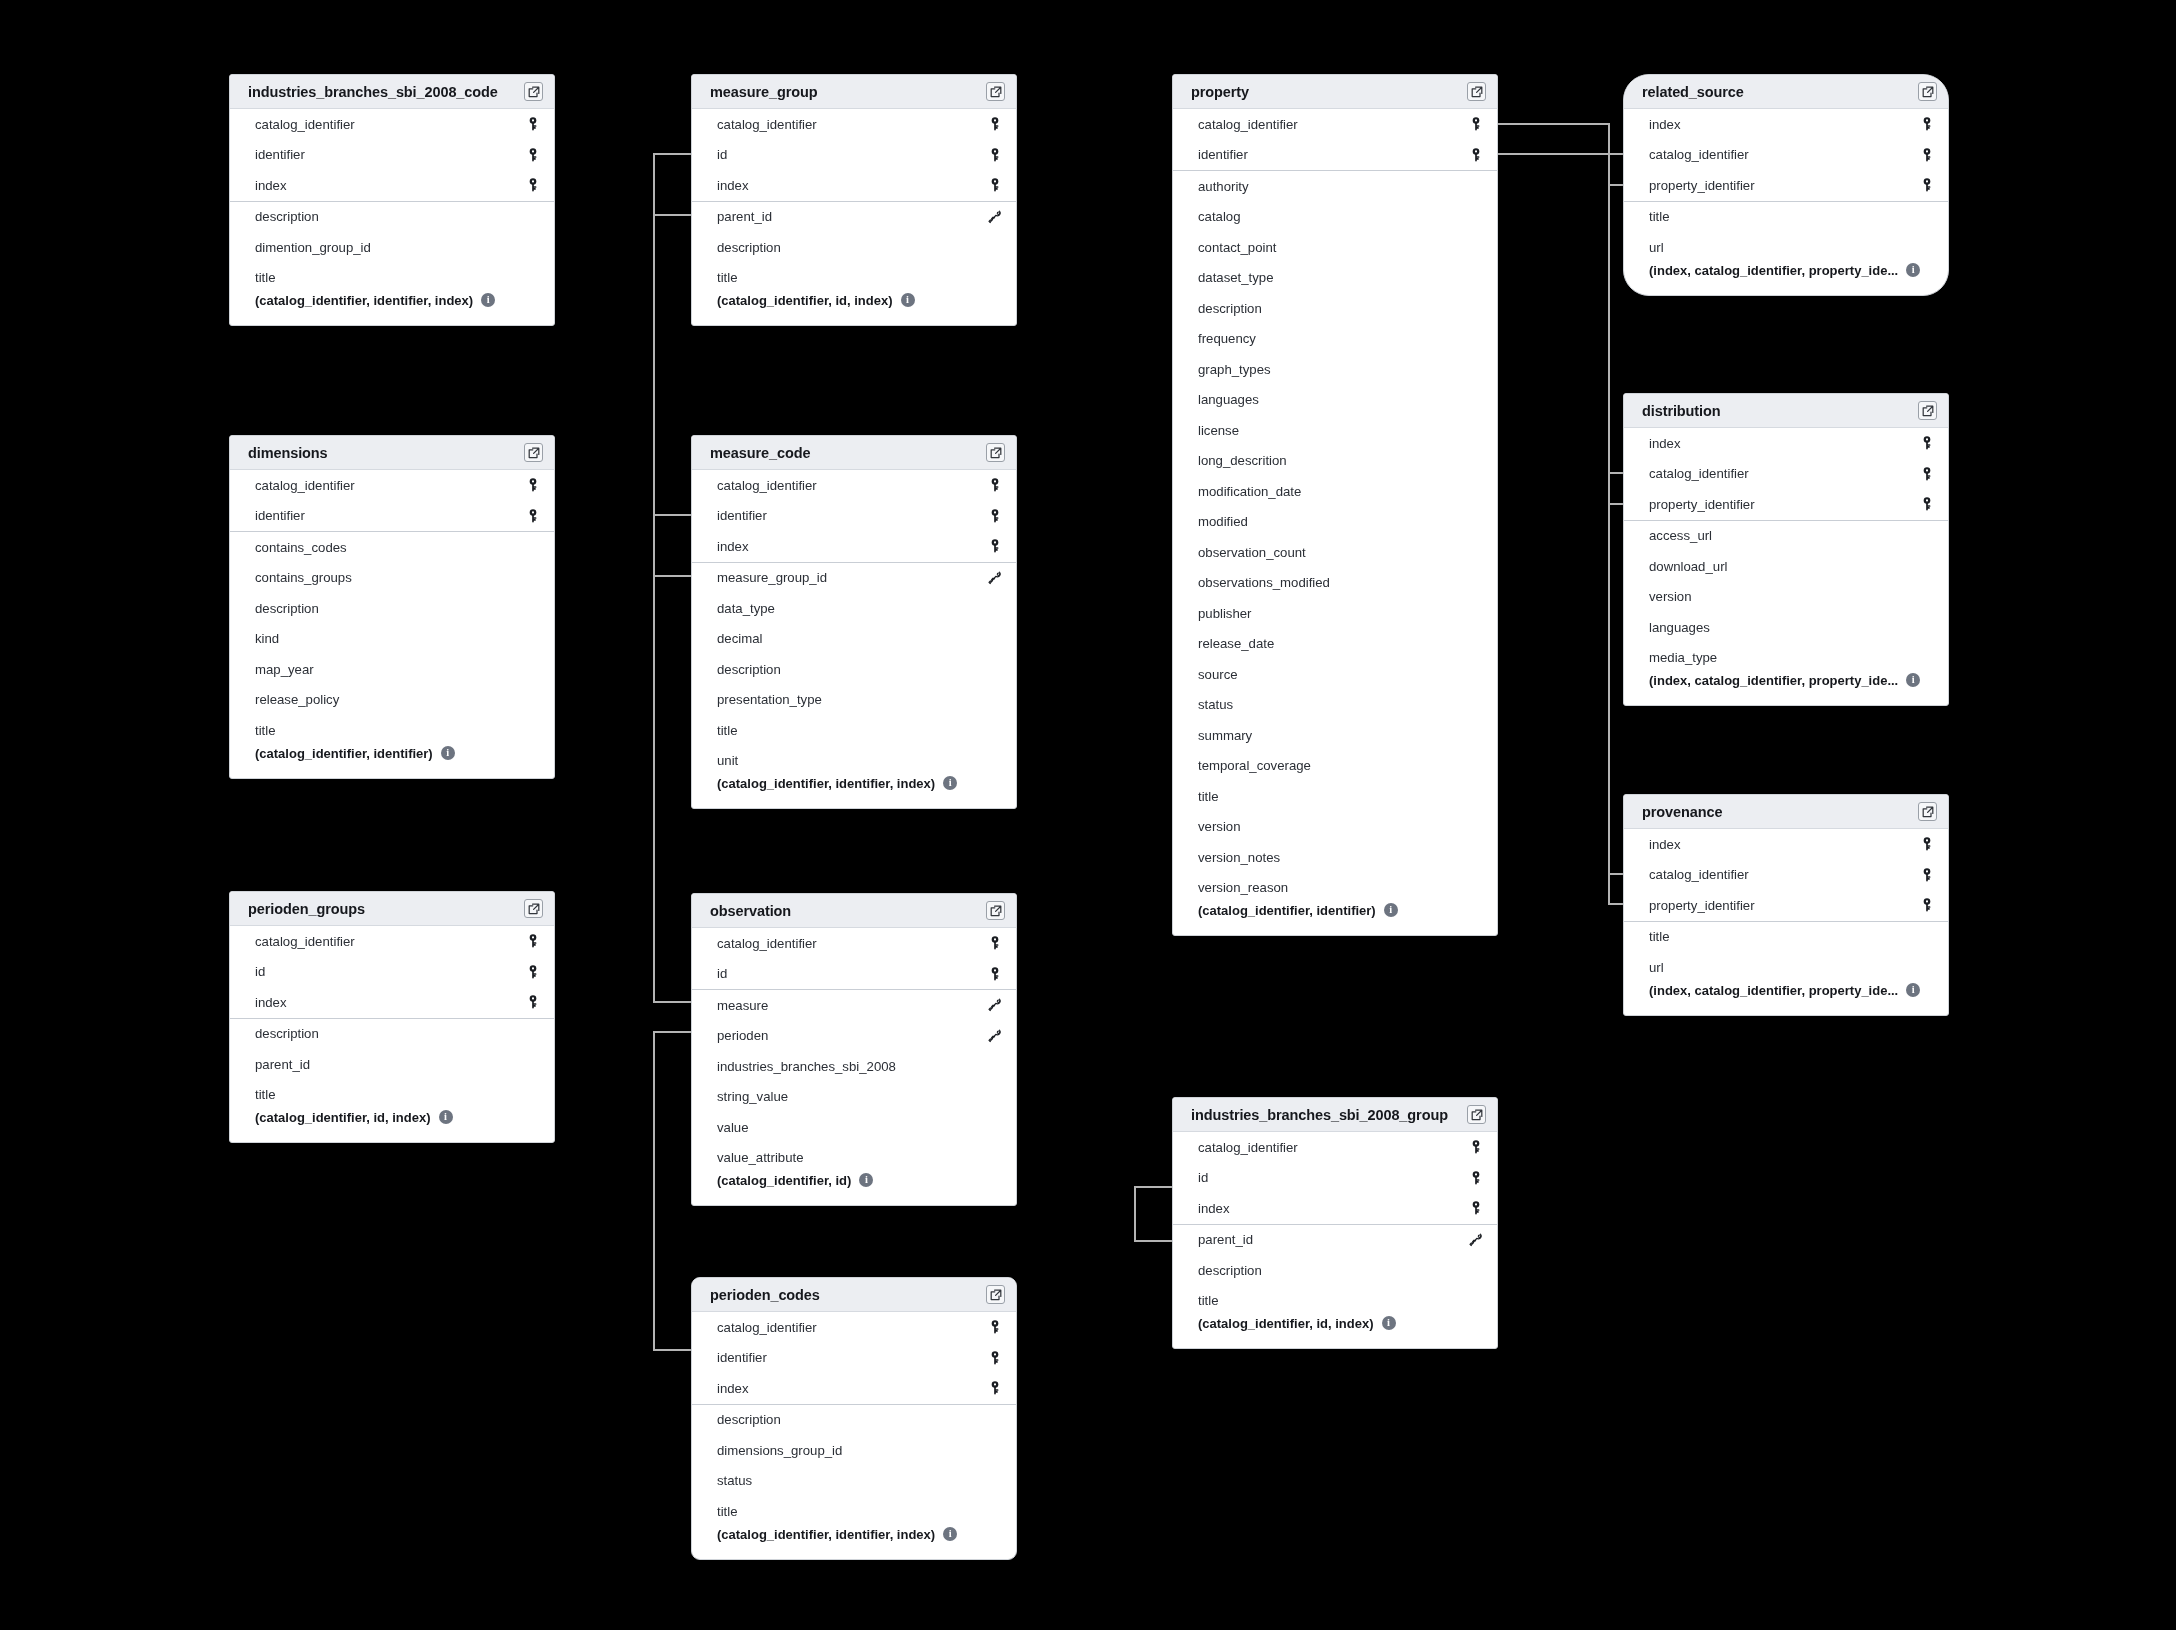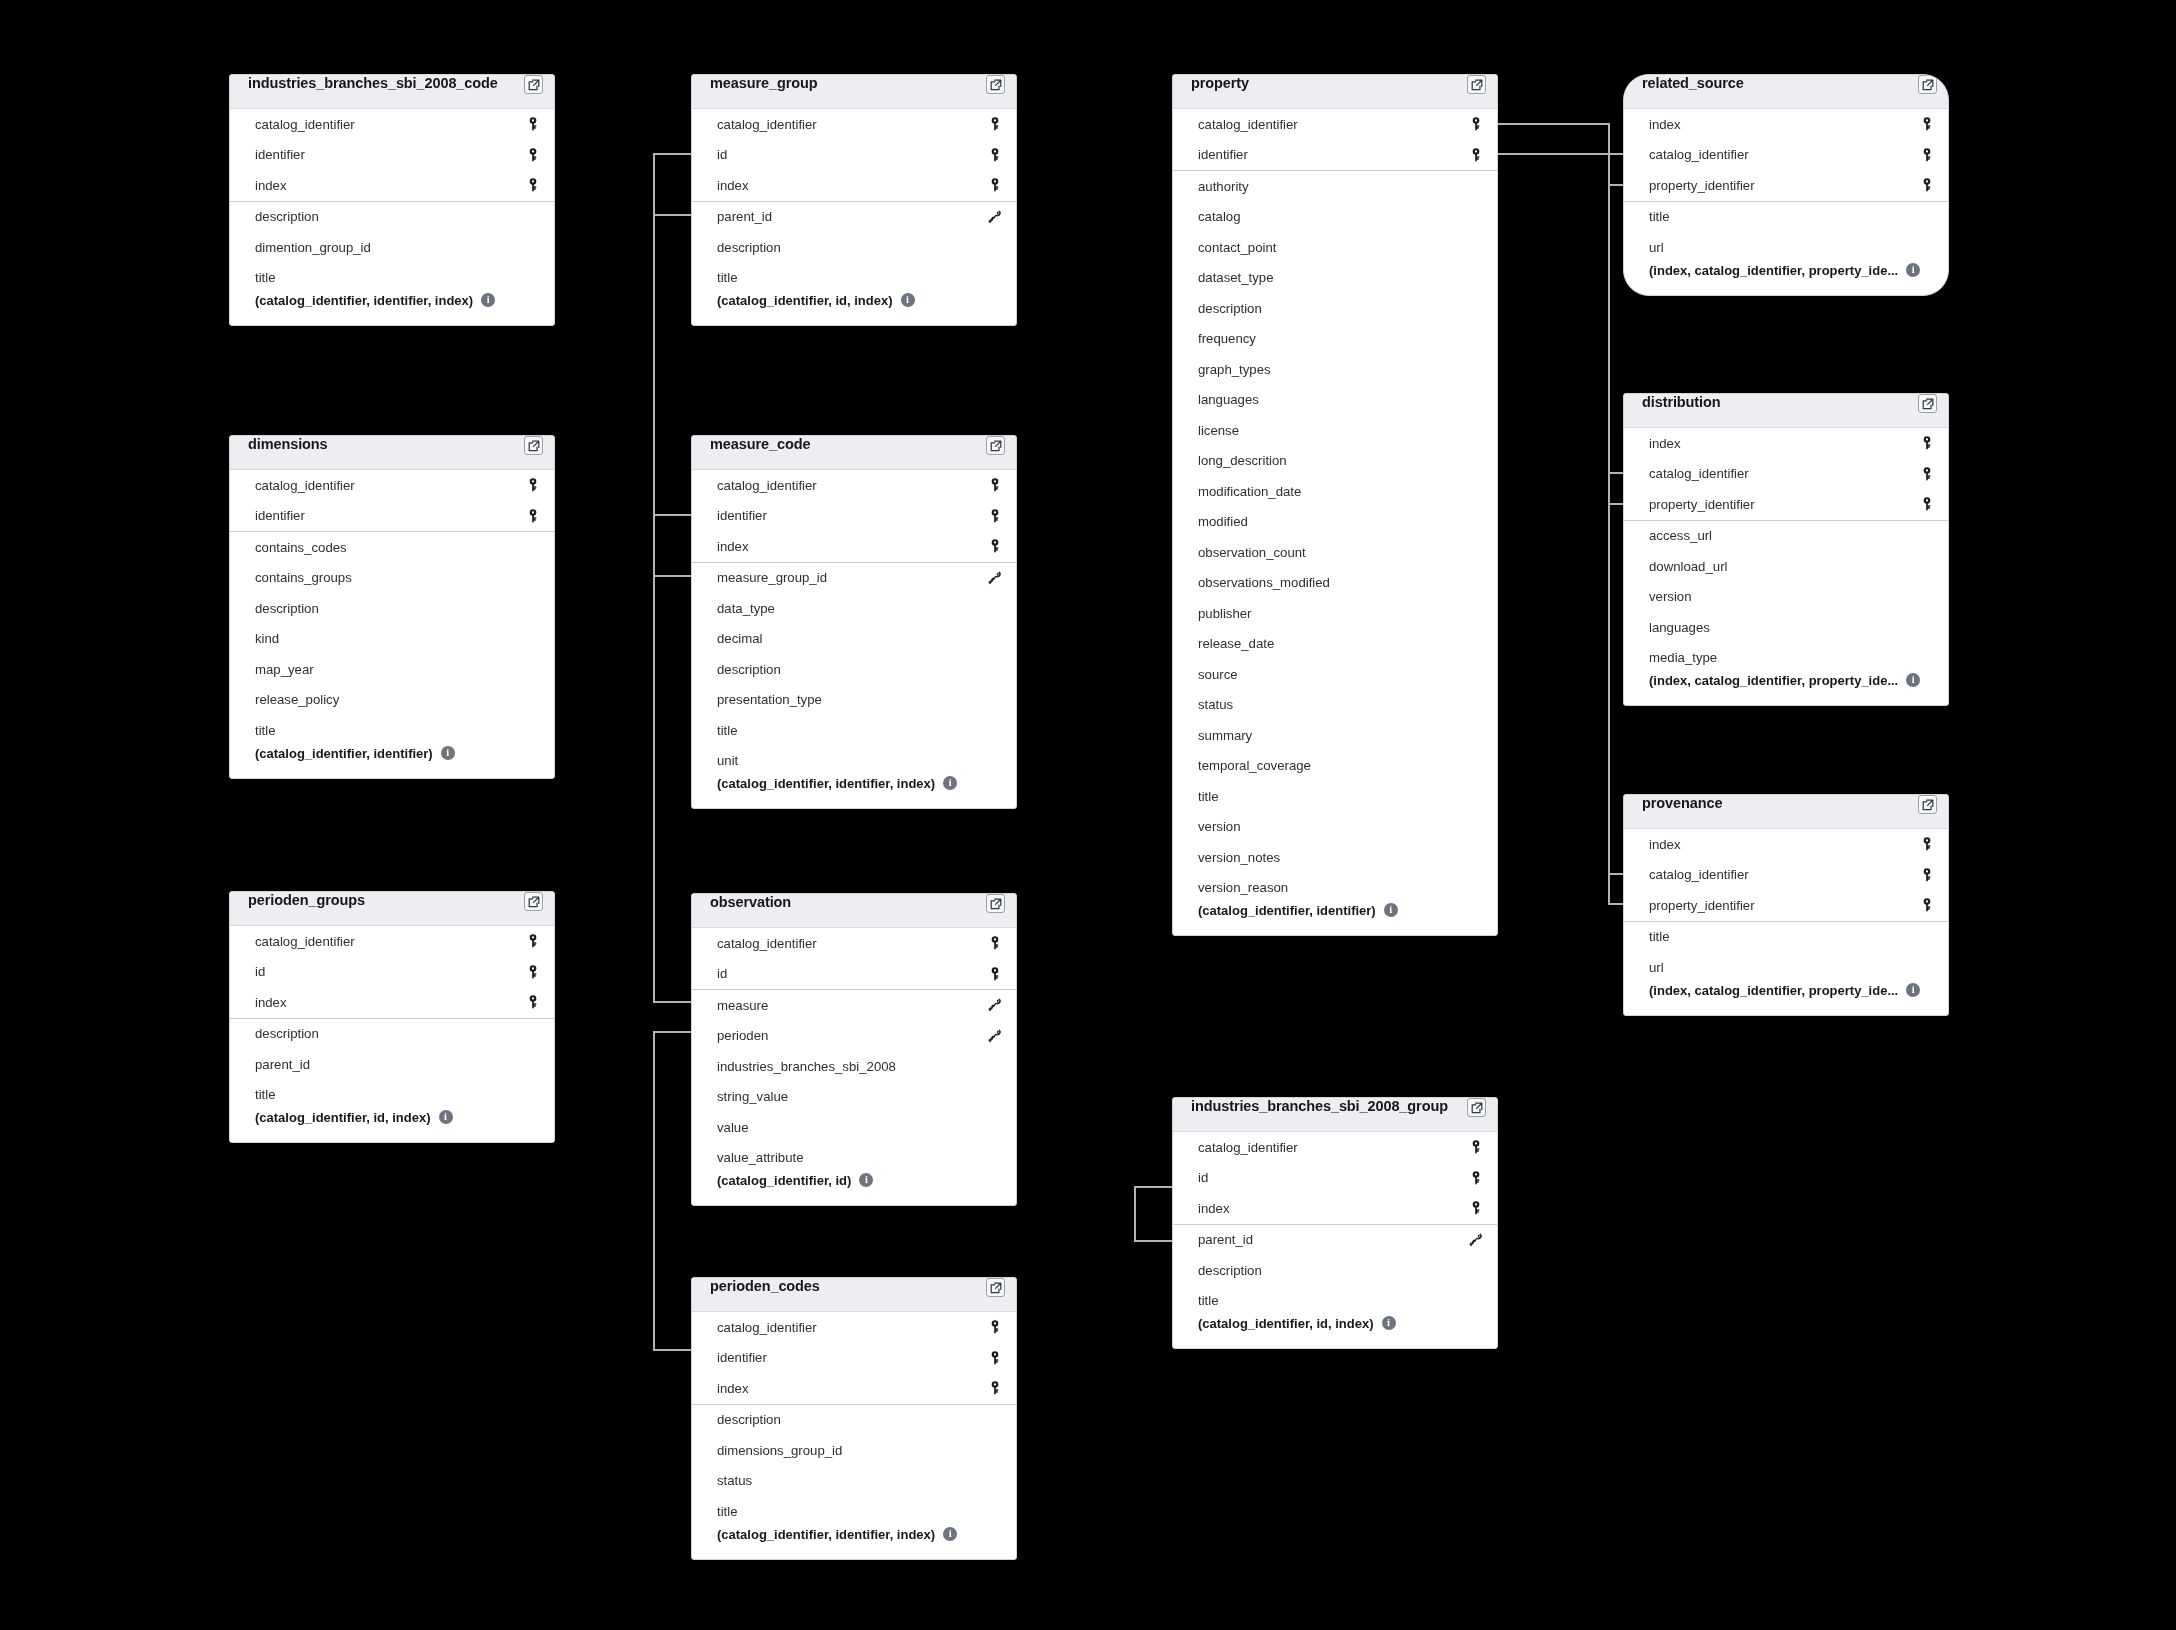--- a/index.html
+++ b/index.html
@@ -32,20 +32,21 @@
     border: 1px solid #cfd3d8;
     border-radius: 3px;
     box-shadow: 0 1px 2px rgba(0,0,0,0.28);
     overflow: hidden;
   }
   .tbl-header {
     background: #eceef2;
     border-bottom: 1px solid #d6dae0;
     height: 34px;
     display: flex;
+    align-items: center;
     justify-content: space-between;
     padding: 0 11px 0 18px;
   }
   .tbl-title {
     font-size: 14.5px;
     font-weight: bold;
     color: #16181d;
     letter-spacing: -0.1px;
     white-space: nowrap;
   }
@@ -977,21 +978,21 @@
         <div class="row">
           <span class="fname">title</span>
           <span class="keycell"></span>
         </div>
         <div class="footer-row">
           <span class="footer-text">(catalog_identifier, id, index)</span>
           <span class="info-icon">i</span>
         </div>
       </div>
     </div>
-    <div class="tbl" style="left: 691px; top: 1277px; width: 326px;">
+    <div class="tbl" style="left: 691px; top: 1277px; width: 326px; border-radius: 9px;">
       <div class="tbl-header">
         <div class="tbl-title">perioden_codes</div>
         <div class="ext-icon">
           <svg width="12" height="12" viewBox="0 0 12 12">
             <path d="M4.6 1.2 H10.8 V7.4 M10.8 1.2 L5.6 6.4 M9.0 7.0 V10.6 H1.2 V2.8 H4.8" fill="none" stroke="#33373d" stroke-width="1.25" stroke-linecap="round" stroke-linejoin="round"></path>
           </svg>
         </div>
       </div>
       <div class="tbl-body">
         <div class="row">

